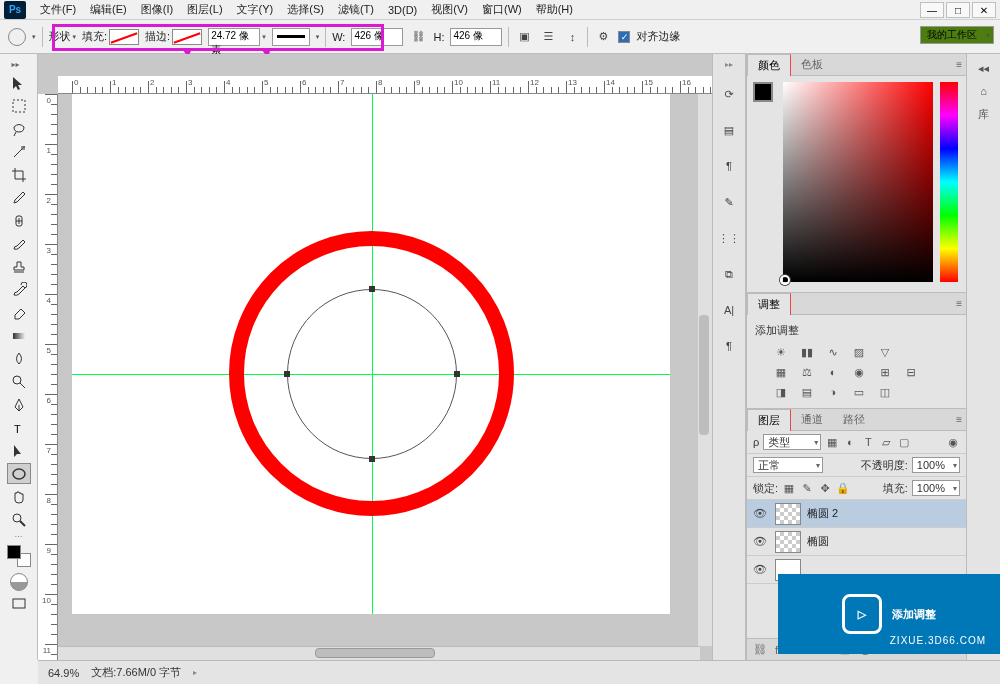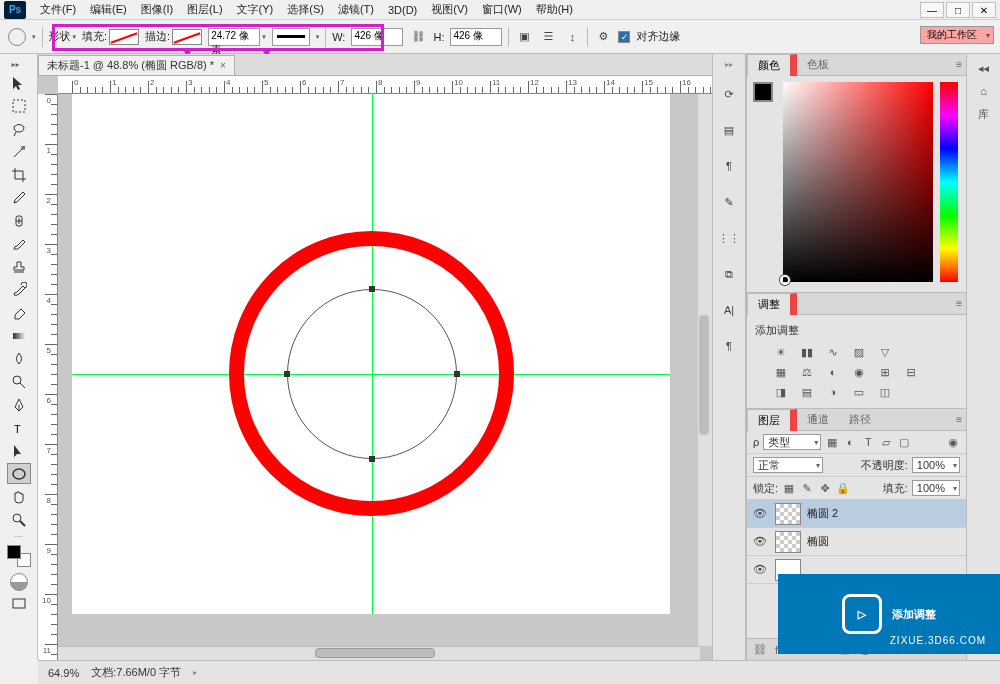--- a/index.html
+++ b/index.html
@@ -19,21 +19,21 @@
 .opt-group { display: flex; align-items: center; gap: 2px; }
 .opt-label { color: #222; }
 .opt-swatch { width: 30px; height: 16px; border: 1px solid #888; background: white; position: relative; }
 .opt-swatch .red-slash { position: absolute; width: 100%; height: 2px; background: red; top: 50%; left: 0; transform: rotate(-20deg); }
 .opt-input { width: 52px; height: 18px; border: 1px solid #999; background: white; padding: 0 2px; font-size: 10px; }
 .opt-line { width: 38px; height: 18px; border: 1px solid #999; background: white; display: flex; align-items: center; justify-content: center; }
 .opt-line .stroke-line { width: 28px; height: 3px; background: black; }
 .opt-sep { width: 1px; height: 20px; background: #bbb; }
 .opt-icon { width: 18px; height: 18px; display: flex; align-items: center; justify-content: center; color: #444; }
 .checkbox { width: 12px; height: 12px; border: 1px solid #888; background: #2d6db3; display: inline-flex; align-items: center; justify-content: center; color: white; font-size: 9px; }
-.workspace-select { position: absolute; right: 6px; top: 6px; border: 1px solid #999; background: #fca5a5; padding: 1px 16px 1px 6px; font-size: 10px; height: 18px; display: flex; align-items: center; }
+.workspace-select { position: absolute; right: 6px; top: 6px; border: 1px solid #999; background: #4d7c0f; padding: 1px 16px 1px 6px; font-size: 10px; height: 18px; display: flex; align-items: center; }
 .workspace-select::after { content: "▾"; position: absolute; right: 3px; font-size: 8px; color: #555; }
 
 .magenta-box { position: absolute; border: 3px solid #d81bce; pointer-events: none; }
 #mbox1 { left: 52px; top: 24px; width: 332px; height: 27px; }
 
 .arrow-svg { position: absolute; pointer-events: none; }
 
 
 .doc-tabbar { height: 22px; background: #dcdcdc; border-bottom: 1px solid #b0b0b0; margin-left: 38px; display: flex; align-items: flex-end; }
 .doc-tab { background: #f0f0f0; border: 1px solid #b0b0b0; border-bottom: none; padding: 3px 8px; font-size: 10px; color: #333; display: flex; align-items: center; gap: 6px; height: 20px; }
@@ -78,21 +78,21 @@
 .sel-handle { position: absolute; width: 6px; height: 6px; background: #333; }
 .scrollbar-h { position: absolute; left: 20px; right: 12px; bottom: 0; height: 14px; background: #e0e0e0; border-top: 1px solid #bbb; }
 .scrollbar-h .thumb { position: absolute; left: 40%; width: 120px; top: 1px; height: 10px; background: #bdbdbd; border: 1px solid #999; border-radius: 4px; }
 .scrollbar-v { position: absolute; right: 0; top: 40px; bottom: 14px; width: 14px; background: #e0e0e0; }
 .scrollbar-v .thumb { position: absolute; top: 40%; height: 120px; left: 1px; width: 10px; background: #bdbdbd; border-radius: 4px; }
 
 
 .right-panels { width: 220px; background: #e4e4e4; border-left: 1px solid #bbb; display: flex; flex-direction: column; }
 .panel-tabs { height: 22px; display: flex; align-items: center; gap: 0; background: #d8d8d8; border-bottom: 1px solid #bbb; }
 .panel-tab { padding: 3px 10px; font-size: 11px; color: #666; }
-.panel-tab.active { background: #e4e4e4; color: #000; border-top: 1px solid #bbb; border-left: 1px solid #bbb; border-right: 7px solid #ef4444; }
+.panel-tab.active { background: #e4e4e4; color: #000; border-top: 1px solid #bbb; border-left: 1px solid #bbb; border-right: 1px solid #ef4444; }
 .panel-menu { position: absolute; right: 4px; font-size: 10px; color: #666; }
 
 .color-body { height: 216px; position: relative; }
 .color-fg { position: absolute; left: 6px; top: 6px; width: 20px; height: 20px; background: black; border: 2px solid #888; }
 .color-fg::after { content: ""; position: absolute; left: 6px; top: 6px; width: 20px; height: 20px; background: white; border: 1px solid #888; z-index: -1; }
 .color-field { position: absolute; left: 36px; top: 6px; width: 150px; height: 200px; background: linear-gradient(to bottom, rgba(0,0,0,0), black), linear-gradient(to right, white, red); }
 .color-picker-dot { position: absolute; width: 10px; height: 10px; border: 2px solid white; border-radius: 50%; box-shadow: 0 0 0 1px #444; }
 .hue-strip { position: absolute; right: 8px; top: 6px; width: 18px; height: 200px; background: linear-gradient(to bottom, red, magenta, blue, cyan, lime, yellow, red); }
 
 .adjust-body { padding: 8px; }
@@ -331,26 +331,20 @@
       </div>
     <div class="qm"></div>
     <div class="tool">
         <svg viewBox="0 0 16 16">
           <rect x="2" y="3" width="12" height="9" fill="none" stroke="#333"></rect>
         </svg>
       </div>
   </div>
 
   <div class="canvas-wrap">
-    <div class="doc-tabbar">
-      <div class="doc-tab">
-        <span>未标题-1 @ 48.8% (椭圆    RGB/8) *</span>
-        <span class="close">×</span>
-      </div>
-    </div>
     <div class="ruler-h" id="rulerH">
         <div class="tick major" style="left: 14px;"></div>
         <div class="tlabel" style="left: 16px;">0</div>
         <div class="tick" style="left: 21.6px;"></div>
         <div class="tick" style="left: 29.2px;"></div>
         <div class="tick" style="left: 36.8px;"></div>
         <div class="tick" style="left: 44.4px;"></div>
         <div class="tick major" style="left: 52px;"></div>
         <div class="tlabel" style="left: 54px;">1</div>
         <div class="tick" style="left: 59.6px;"></div>

